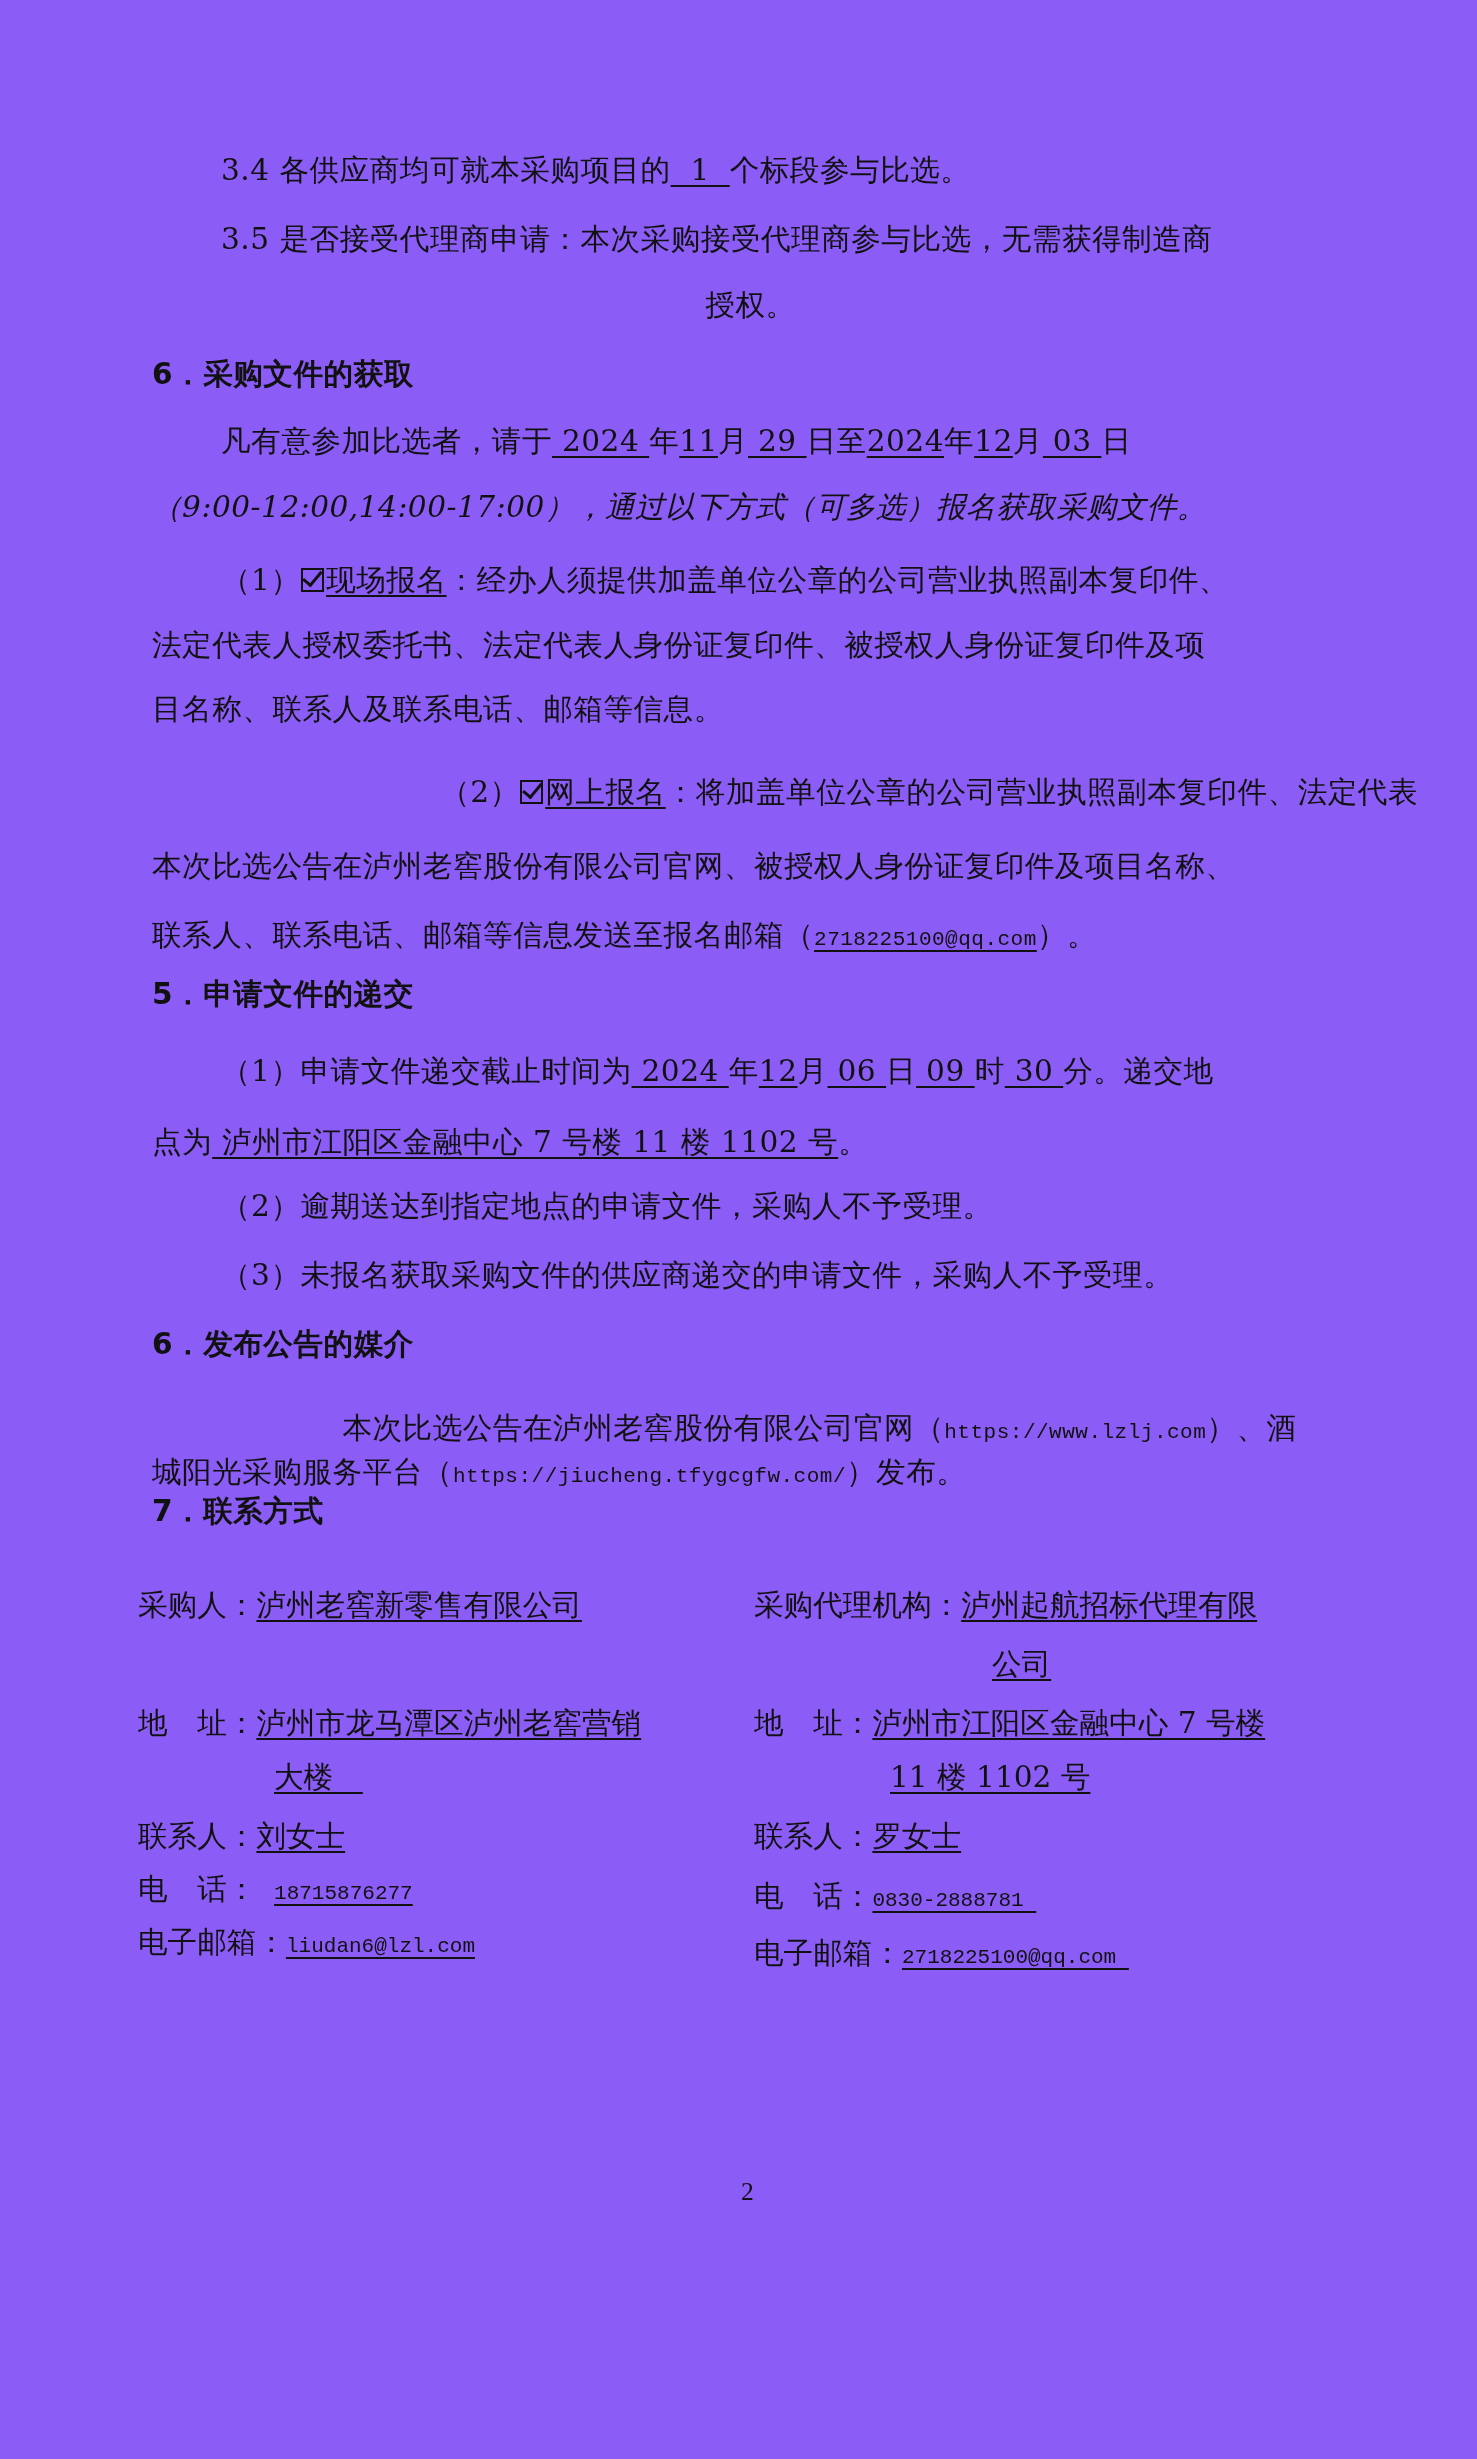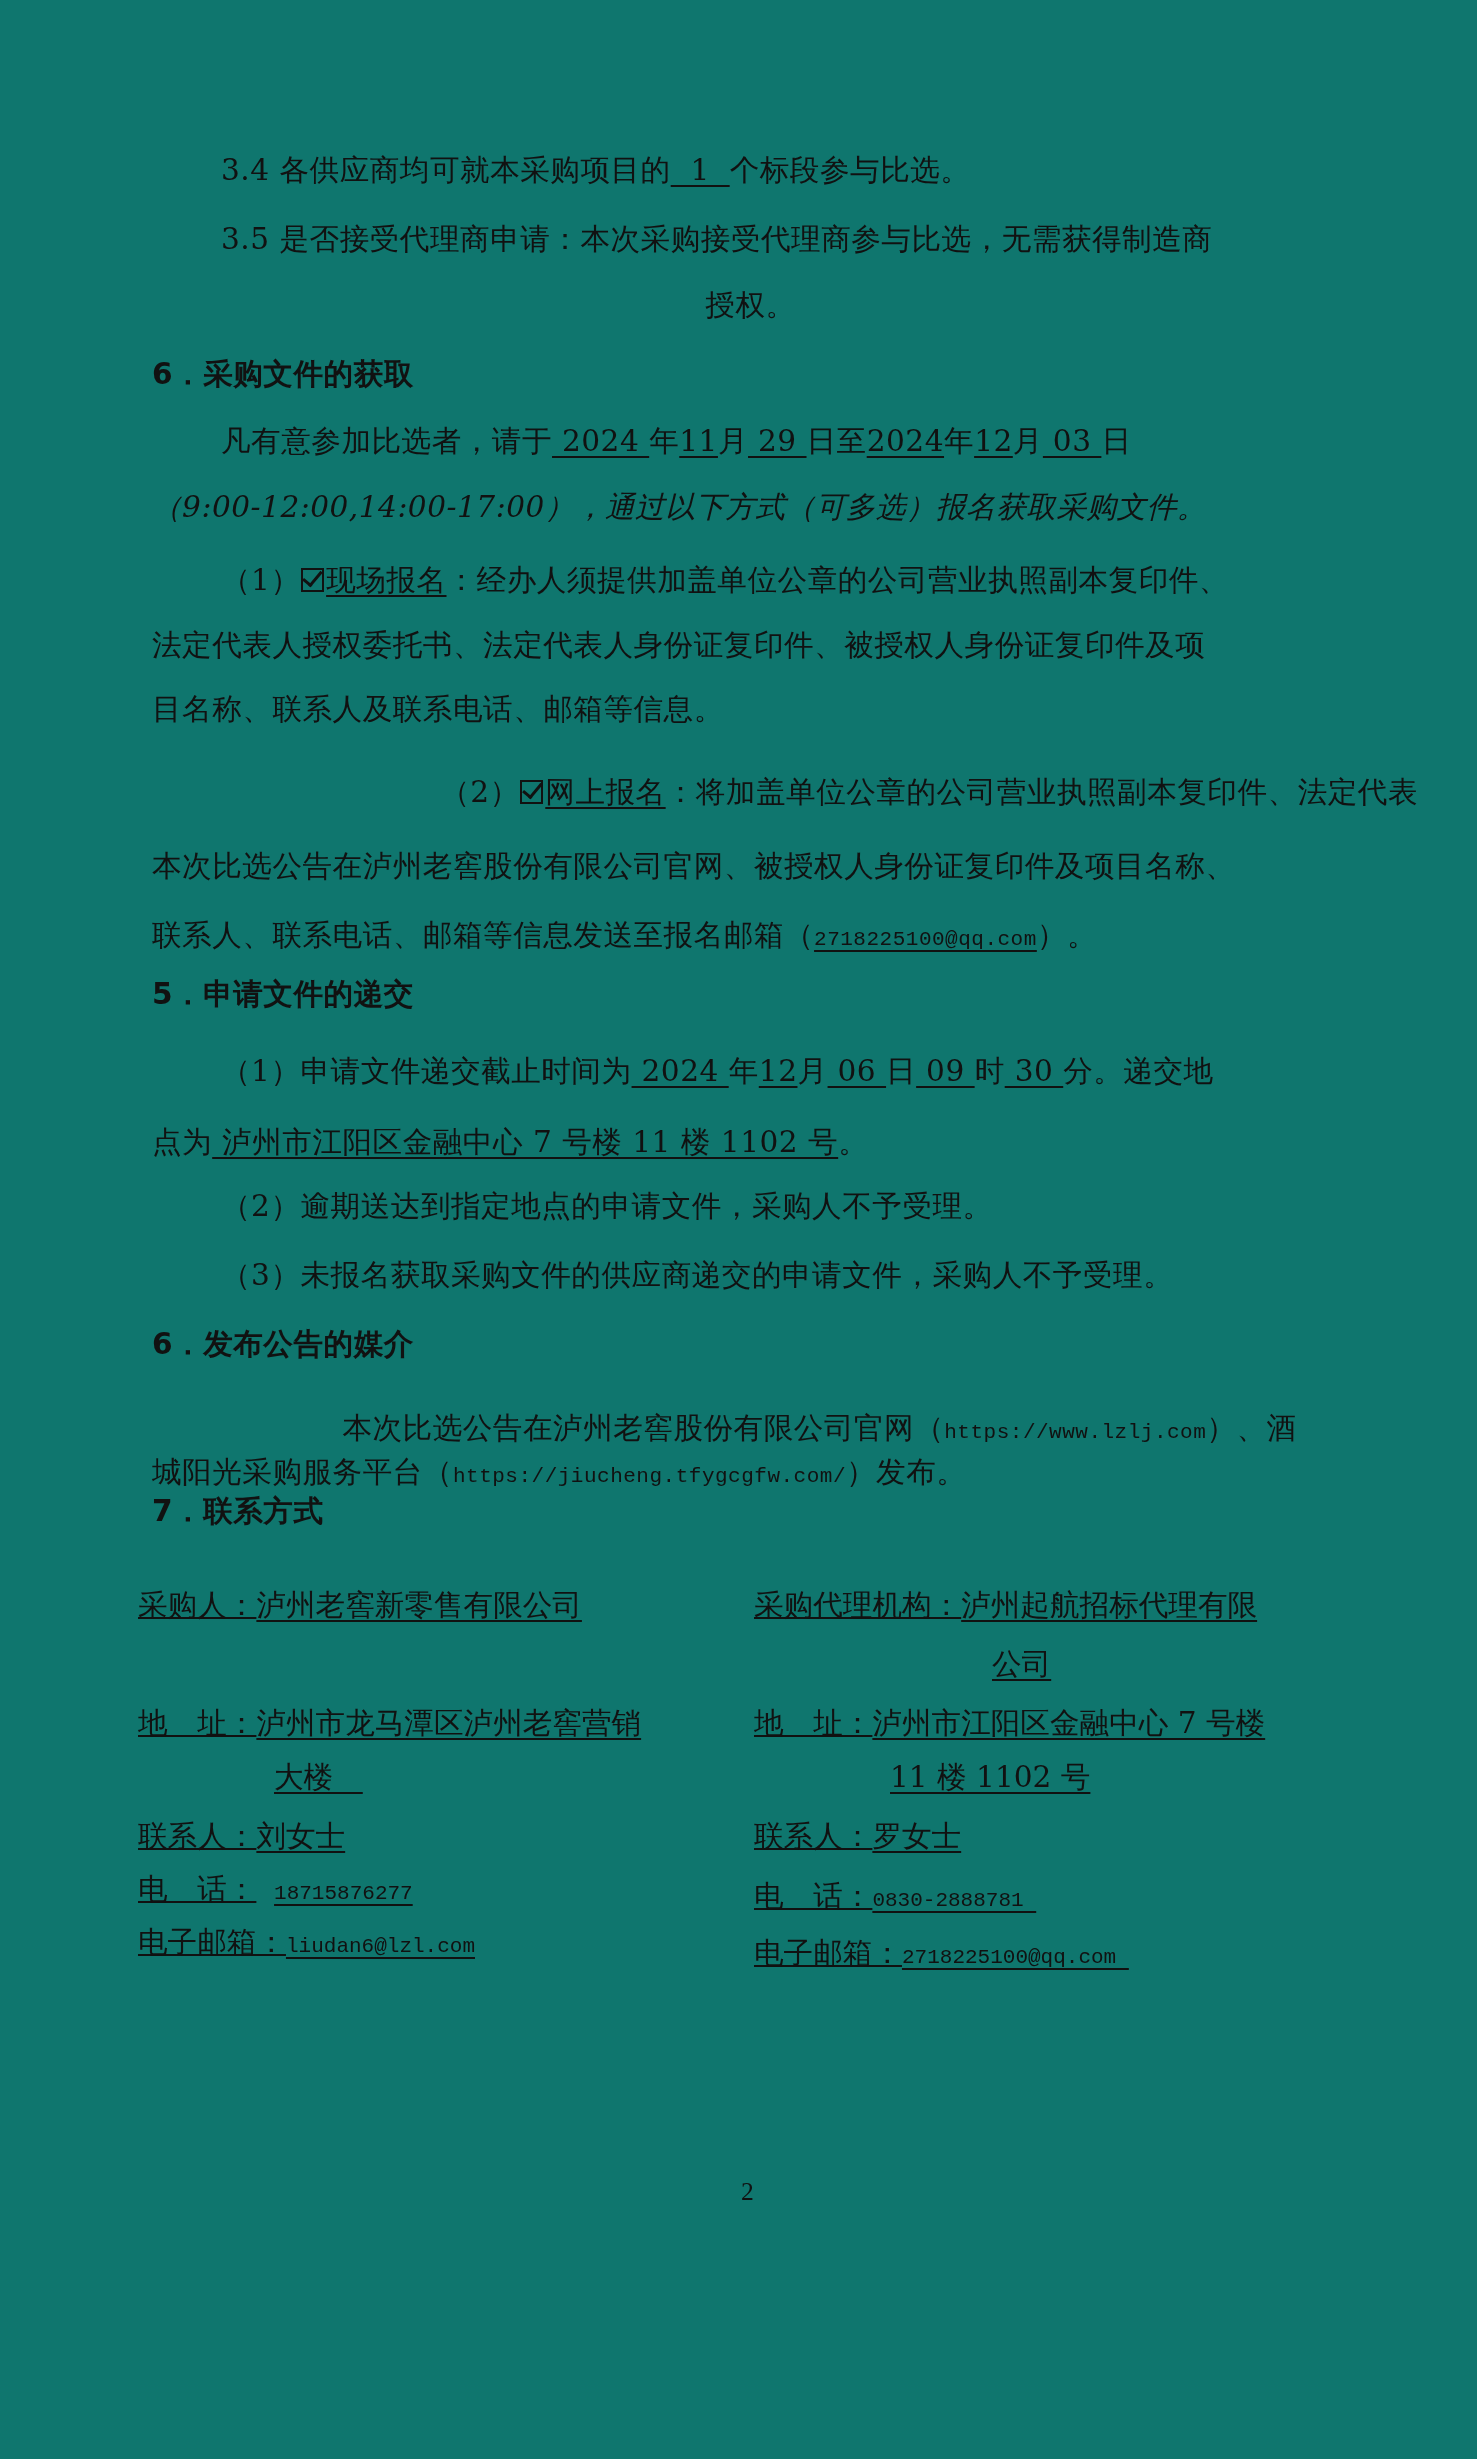--- a/index.html
+++ b/index.html
@@ -14,21 +14,21 @@
       overflow: hidden;
       font-family: "DejaVu Serif", "Liberation Serif", serif;
       color: #111111;
     }
     .page {
       position: absolute;
       left: 0;
       top: 0;
       width: 1478px;
       height: 2460px;
-      background: #0f766e;
+      background: #8b5cf6;
     }
     .line {
       position: absolute;
       left: 152px;
       width: 1197px;
       font-size: 29.6px;
       line-height: 39px;
       white-space: nowrap;
       letter-spacing: 0.5px;
     }
@@ -67,21 +67,21 @@
       border-right: 3px solid #111;
       border-bottom: 3px solid #111;
       transform: rotate(40deg);
     }
     .contact-col {
       position: absolute;
       font-size: 29.6px;
       line-height: 39px;
     }
     .row { position: absolute; white-space: nowrap; }
-    .lbl { display: inline-block; text-decoration: underline; }
+    .lbl { display: inline-block; }
     .page-num {
       position: absolute;
       left: 741px;
       top: 2177px;
       font-family: "Liberation Serif", "DejaVu Serif", serif;
       font-size: 25.6px;
     }
   </style>
 </head>
 <body>

